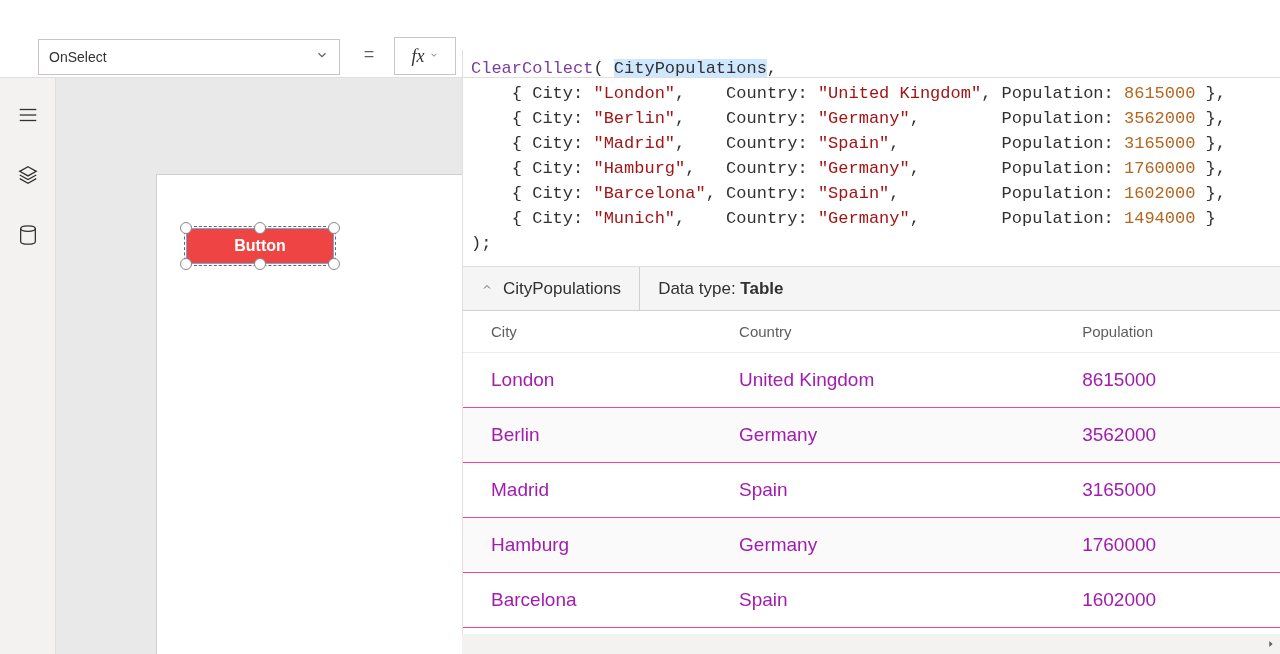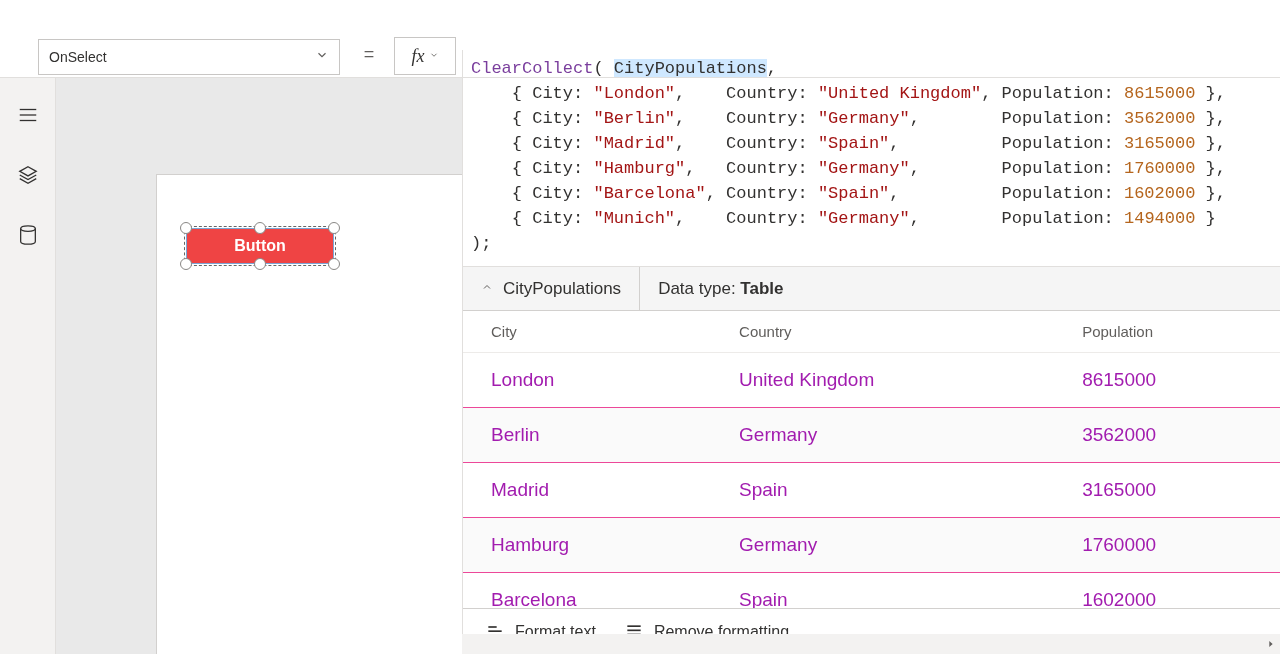--- a/index.html
+++ b/index.html
@@ -364,39 +364,20 @@
           </tr>
           <tr>
             <td>Barcelona</td>
             <td>Spain</td>
             <td>1602000</td>
           </tr>
         </tbody>
     </table>
   </div>
 
-  <div class="footer-bar">
-    <div class="fbtn">
-      <svg viewBox="0 0 24 24">
-          <line x1="4" y1="6" x2="14" y2="6" stroke="#323130" stroke-width="2"></line>
-          <line x1="4" y1="11" x2="20" y2="11" stroke="#323130" stroke-width="2"></line>
-          <line x1="4" y1="16" x2="12" y2="16" stroke="#323130" stroke-width="2"></line>
-        </svg>
-      <span>Format text</span>
-    </div>
-    <div class="fbtn">
-      <svg viewBox="0 0 24 24">
-          <line x1="4" y1="5" x2="20" y2="5" stroke="#323130" stroke-width="2"></line>
-          <line x1="4" y1="10" x2="20" y2="10" stroke="#323130" stroke-width="2"></line>
-          <line x1="4" y1="15" x2="20" y2="15" stroke="#323130" stroke-width="2"></line>
-          <line x1="4" y1="20" x2="20" y2="20" stroke="#323130" stroke-width="2"></line>
-        </svg>
-      <span>Remove formatting</span>
-    </div>
-  </div>
 </div>
 
 <div class="scroll-stub">
   <div class="thumb-btn">
     <svg width="10" height="10" viewBox="0 0 24 24" fill="#605e5c">
         <polygon points="8 5 16 12 8 19"></polygon>
       </svg>
   </div>
 </div>
 

